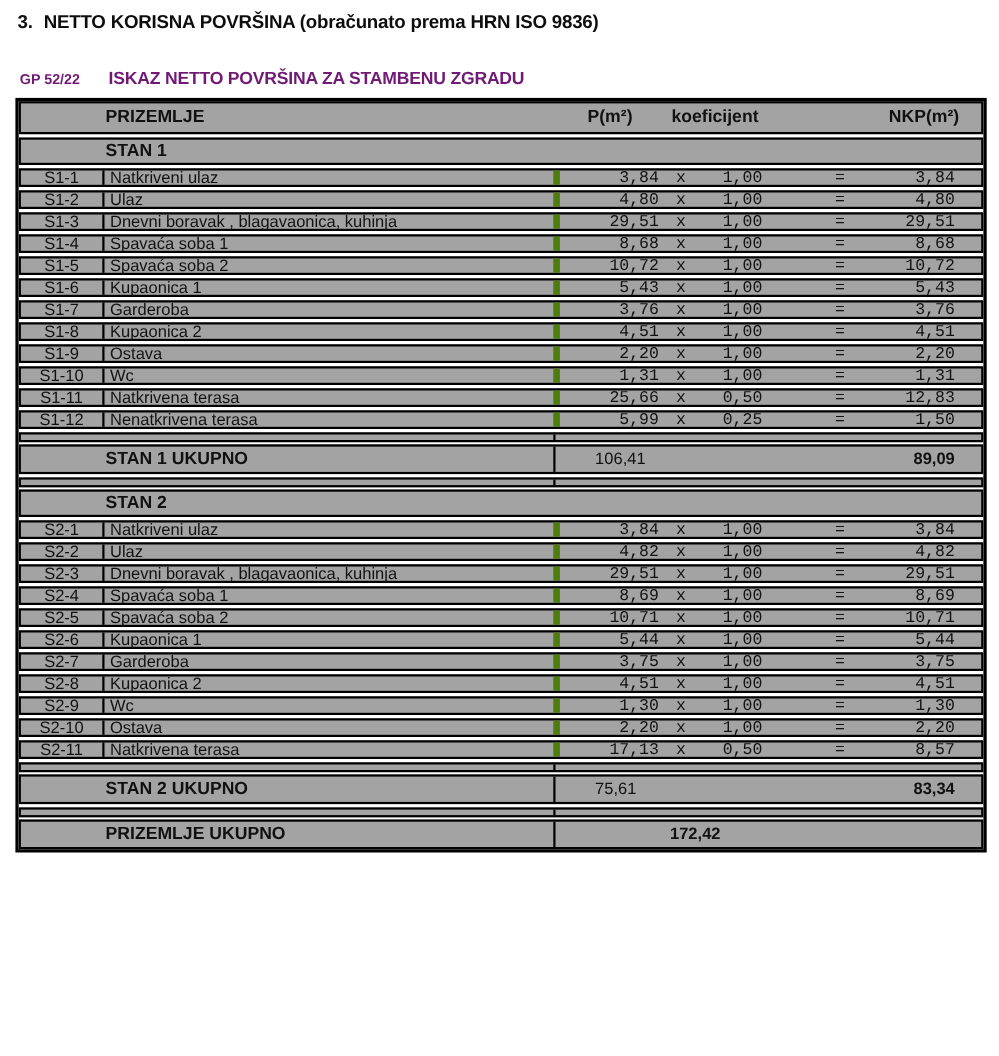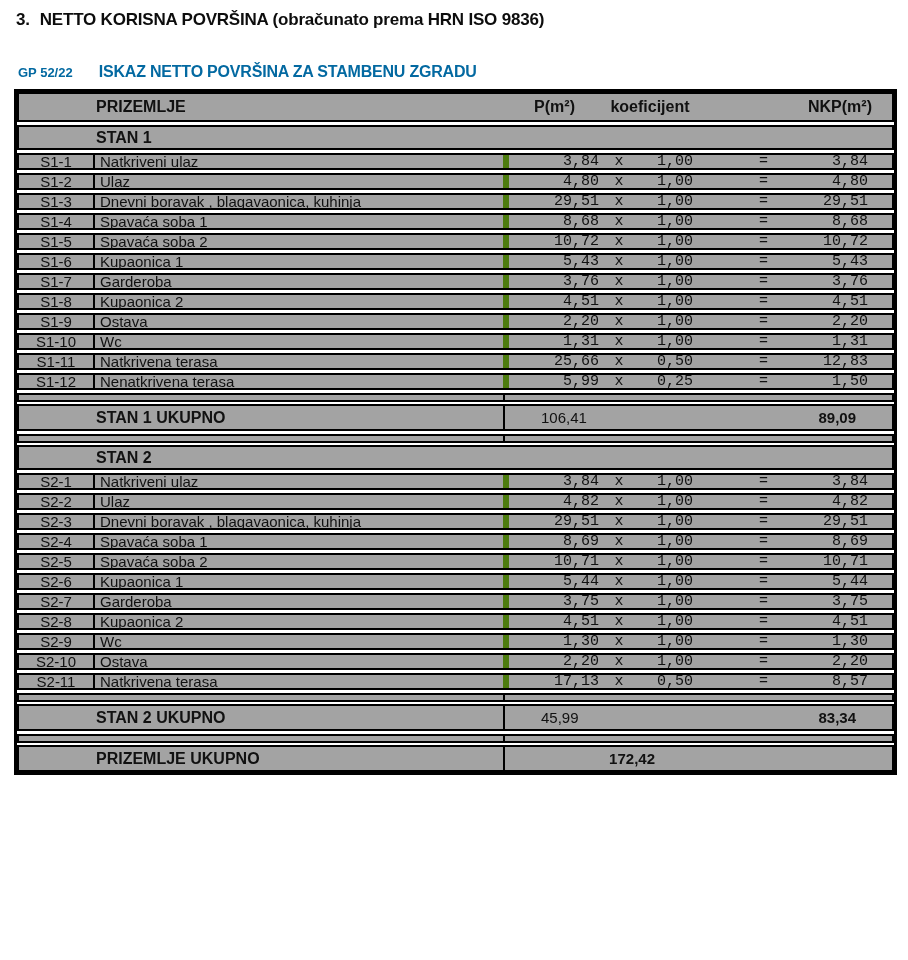--- a/index.html
+++ b/index.html
@@ -11,21 +11,21 @@
   }
   .doc{padding:8px 11px 0 14px;box-sizing:border-box;}
 
   .title-line{
     display:flex;gap:10px;align-items:baseline;
     font-size:17px;font-weight:bold;letter-spacing:-0.2px;
     margin:2px 0 0 2px;color:#0d0d0d;
   }
   .sub-line{
     display:flex;gap:26px;align-items:baseline;
-    margin:33px 0 0 4px;color:#0369a1;
+    margin:33px 0 0 4px;color:#701a75;
   }
   .gp-code{font-size:13px;font-weight:bold;}
   .subtitle{font-size:16px;font-weight:bold;letter-spacing:-0.2px;}
 
   .tbl{
     margin-top:8px;
     width:883px;box-sizing:border-box;
     border:3px solid #000;
     background:#fff;
   }
@@ -71,21 +71,21 @@
   .sep-right{flex:0 0 389px;align-self:stretch;box-sizing:border-box;border-left:2px solid #000;}
 
   .row.total{height:27px;}
   .t-label{flex:1;padding-left:77px;font-weight:bold;font-size:16px;}
   .t-values{
     flex:0 0 389px;align-self:stretch;box-sizing:border-box;
     border-left:2px solid #000;
     display:flex;align-items:center;
   }
   .t-p{flex:1;text-align:left;padding-left:36px;}
-  .t-nkp{flex:0 0 150px;text-align:right;padding-right:36px;font-weight:bold;}
+  .t-nkp{flex:0 0 150px;text-align:right;padding-right:24px;font-weight:bold;}
 </style>
 </head>
 <body>
 
 <div class="doc">
 
   <div class="title-line">
     <span>3.</span>
     <span>NETTO KORISNA POVRŠINA (obračunato prema HRN ISO 9836)</span>
   </div>
@@ -376,21 +376,21 @@
       <span class="v-nkp">8,57</span>
     </div>
   </div>
       <div class="row sep">
     <div class="sep-left"></div>
     <div class="sep-right"></div>
   </div>
       <div class="row total">
     <div class="t-label">STAN 2 UKUPNO</div>
     <div class="t-values">
-      <span class="t-p">45,99</span>
+      <span class="t-p">75,61</span>
       <span class="t-nkp">83,34</span>
     </div>
   </div>
       <div class="row sep">
     <div class="sep-left"></div>
     <div class="sep-right"></div>
   </div>
       <div class="row total">
     <div class="t-label">PRIZEMLJE UKUPNO</div>
     <div class="t-values">

